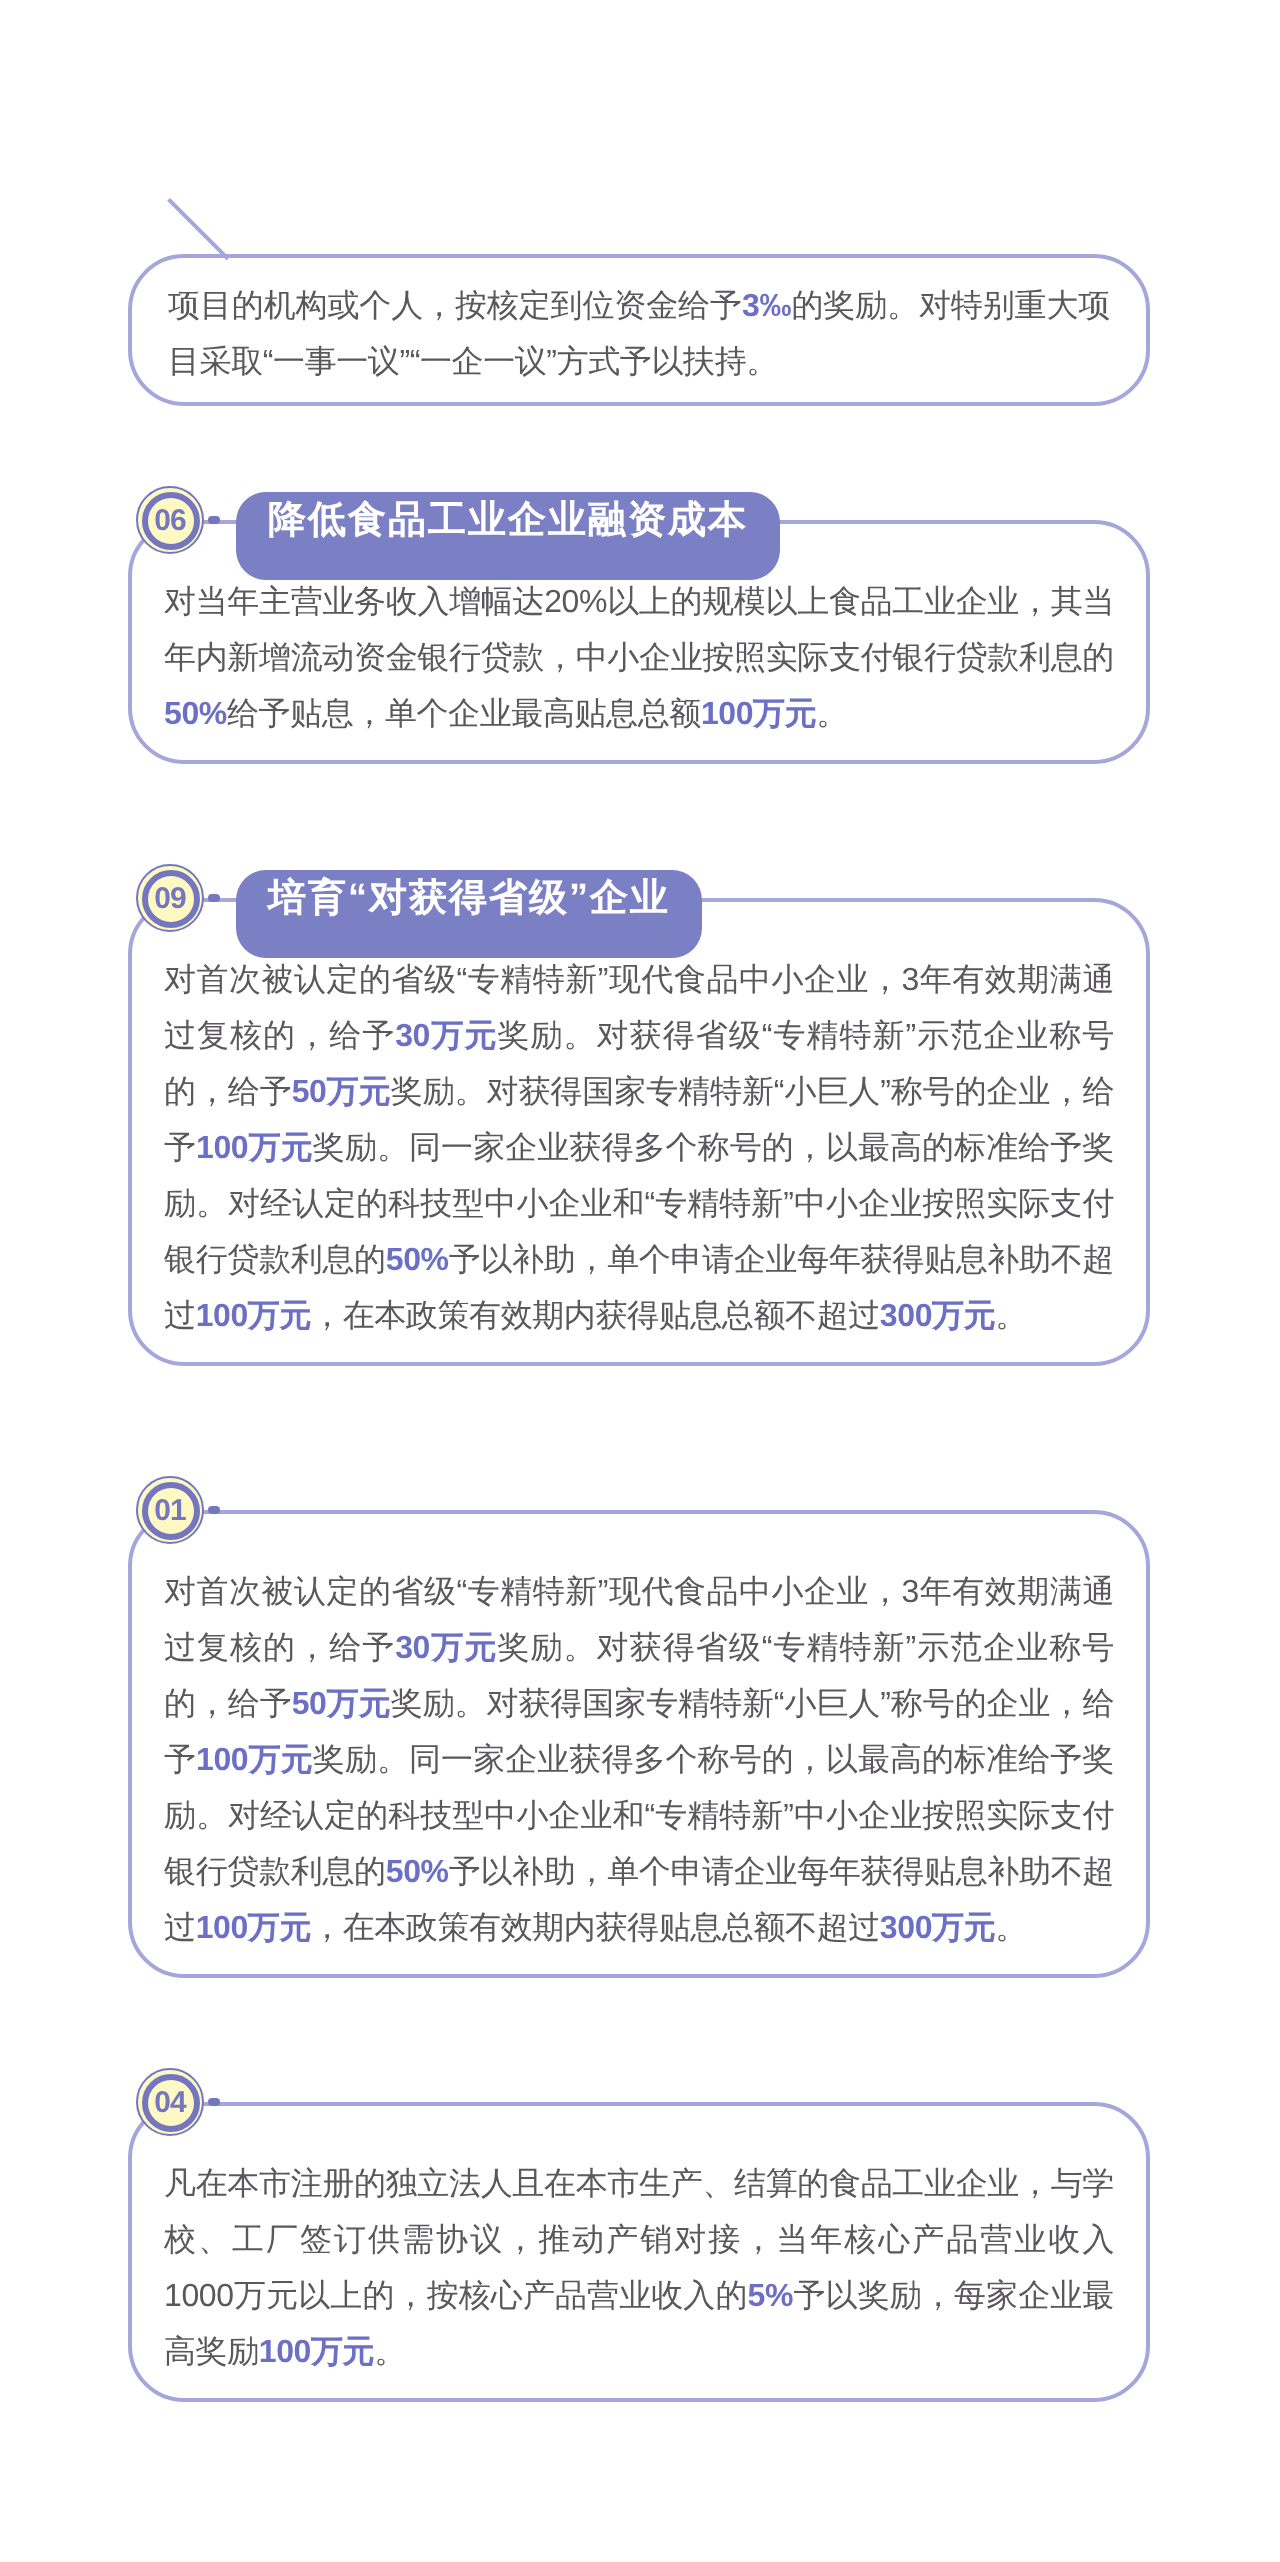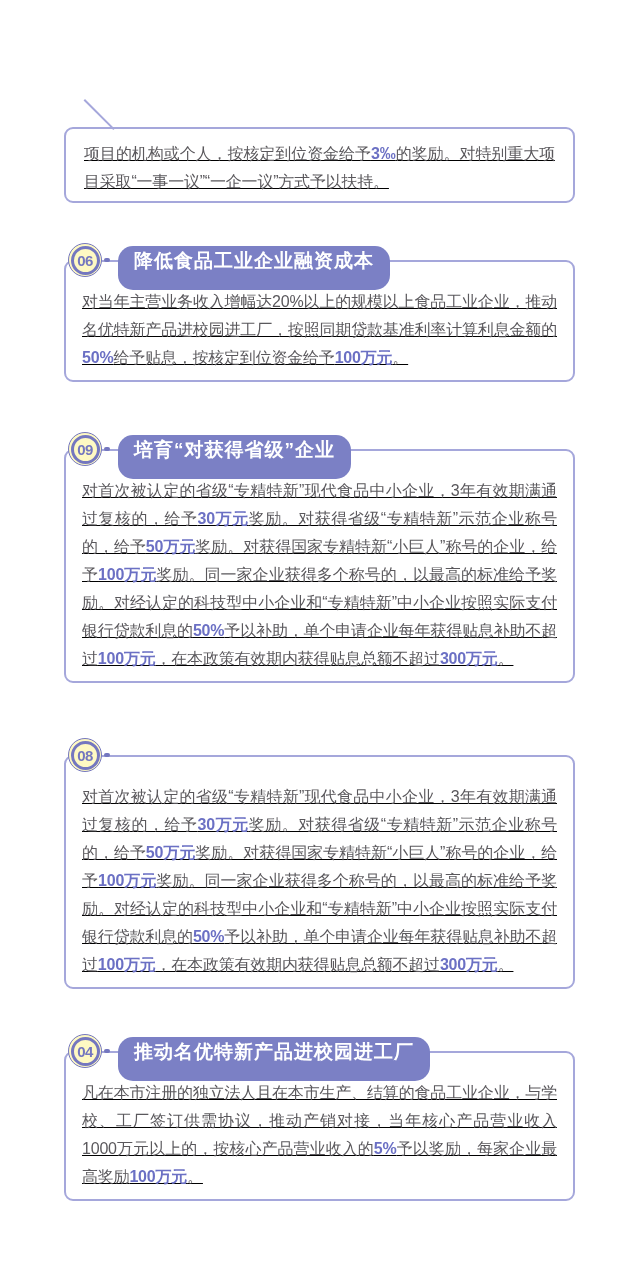--- a/index.html
+++ b/index.html
@@ -14,23 +14,22 @@
   body{
     font-family:"Liberation Sans","DejaVu Sans",sans-serif;
     width:640px; height:1281px; overflow:hidden;
   }
   .page{ width:640px; height:1281px; position:relative; background:#fff; }
   .content{ width:511px; margin-left:64px; }
 
   .card{
     position:relative;
     border:2px solid var(--border);
-    border-radius:9px;
+    border-radius:28px;
     background:#fff;
-    text-decoration:underline;
   }
 
   
   .bubble{
     margin-top:127px;
     padding:11px 18px 5px 18px;
   }
   .bubble-tail{
     position:absolute; top:-30px; left:19px;
     width:42px; height:0;
@@ -97,40 +96,39 @@
     <div class="card bubble">
       <span class="bubble-tail"></span>
       <p class="body-text"><span>项目的机构或个人，按核定到位资金给予</span><span class="hl">3‰</span><span>的奖励。对特别重大项目采取“一事一议”“一企一议”方式予以扶持。</span></p>
     </div>
 
     <section class="card policy-card m06">
       <div class="badge">
         <span class="num">06</span>
       </div>
       <div class="pill">降低食品工业企业融资成本</div>
-      <p class="body-text"><span>对当年主营业务收入增幅达20%以上的规模以上食品工业企业，推动名优特新产品进校园进工厂，按照同期贷款基准利率计算利息金额的</span><span class="hl">50%</span><span>给予贴息，按核定到位资金给予</span><span class="hl">100万元</span><span>。</span></p>
+      <p class="body-text"><span>对当年主营业务收入增幅达20%以上的规模以上食品工业企业，其当年内新增流动资金银行贷款，中小企业按照实际支付银行贷款利息的</span><span class="hl">50%</span><span>给予贴息，单个企业最高贴息总额</span><span class="hl">100万元</span><span>。</span></p>
     </section>
 
     <section class="card policy-card m07">
       <div class="badge">
         <span class="num">09</span>
       </div>
       <div class="pill">培育“对获得省级”企业</div>
       <p class="body-text"><span>对首次被认定的省级“专精特新”现代食品中小企业，3年有效期满通过复核的，给予</span><span class="hl">30万元</span><span>奖励。对获得省级“专精特新”示范企业称号的，给予</span><span class="hl">50万元</span><span>奖励。对获得国家专精特新“小巨人”称号的企业，给予</span><span class="hl">100万元</span><span>奖励。同一家企业获得多个称号的，以最高的标准给予奖励。对经认定的科技型中小企业和“专精特新”中小企业按照实际支付银行贷款利息的</span><span class="hl">50%</span><span>予以补助，单个申请企业每年获得贴息补助不超过</span><span class="hl">100万元</span><span>，在本政策有效期内获得贴息总额不超过</span><span class="hl">300万元</span><span>。</span></p>
     </section>
 
     <section class="card policy-card m08">
       <div class="badge">
-        <span class="num">08</span>
+        <span class="num">01</span>
       </div>
       <p class="body-text"><span>对首次被认定的省级“专精特新”现代食品中小企业，3年有效期满通过复核的，给予</span><span class="hl">30万元</span><span>奖励。对获得省级“专精特新”示范企业称号的，给予</span><span class="hl">50万元</span><span>奖励。对获得国家专精特新“小巨人”称号的企业，给予</span><span class="hl">100万元</span><span>奖励。同一家企业获得多个称号的，以最高的标准给予奖励。对经认定的科技型中小企业和“专精特新”中小企业按照实际支付银行贷款利息的</span><span class="hl">50%</span><span>予以补助，单个申请企业每年获得贴息补助不超过</span><span class="hl">100万元</span><span>，在本政策有效期内获得贴息总额不超过</span><span class="hl">300万元</span><span>。</span></p>
     </section>
 
     <section class="card policy-card m09">
       <div class="badge">
         <span class="num">04</span>
       </div>
-      <div class="pill">推动名优特新产品进校园进工厂</div>
       <p class="body-text"><span>凡在本市注册的独立法人且在本市生产、结算的食品工业企业，与学校、工厂签订供需协议，推动产销对接，当年核心产品营业收入1000万元以上的，按核心产品营业收入的</span><span class="hl">5%</span><span>予以奖励，每家企业最高奖励</span><span class="hl">100万元</span><span>。</span></p>
     </section>
 
   </div>
 </div>
 
 </body></html>

